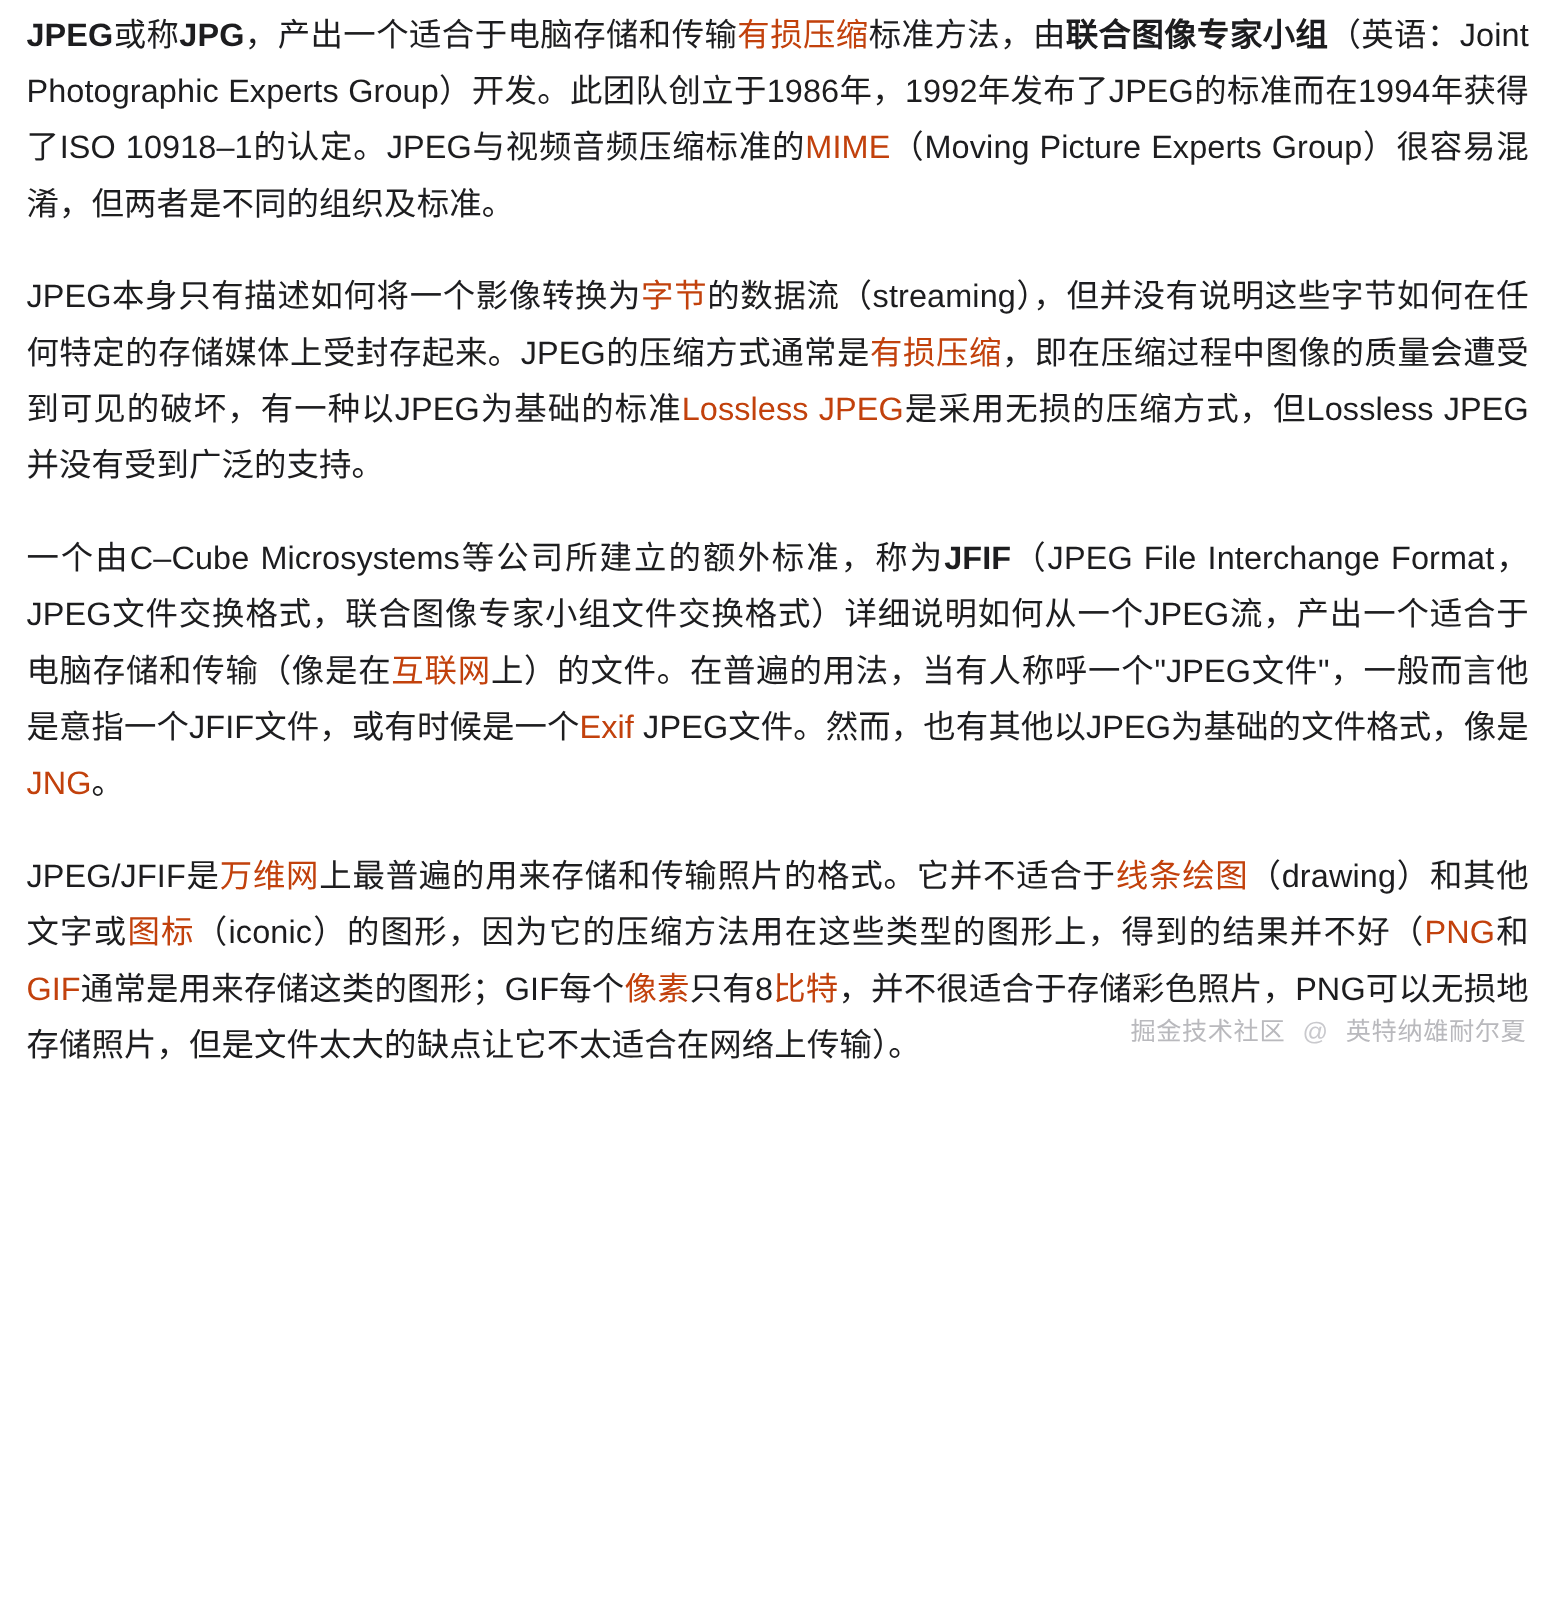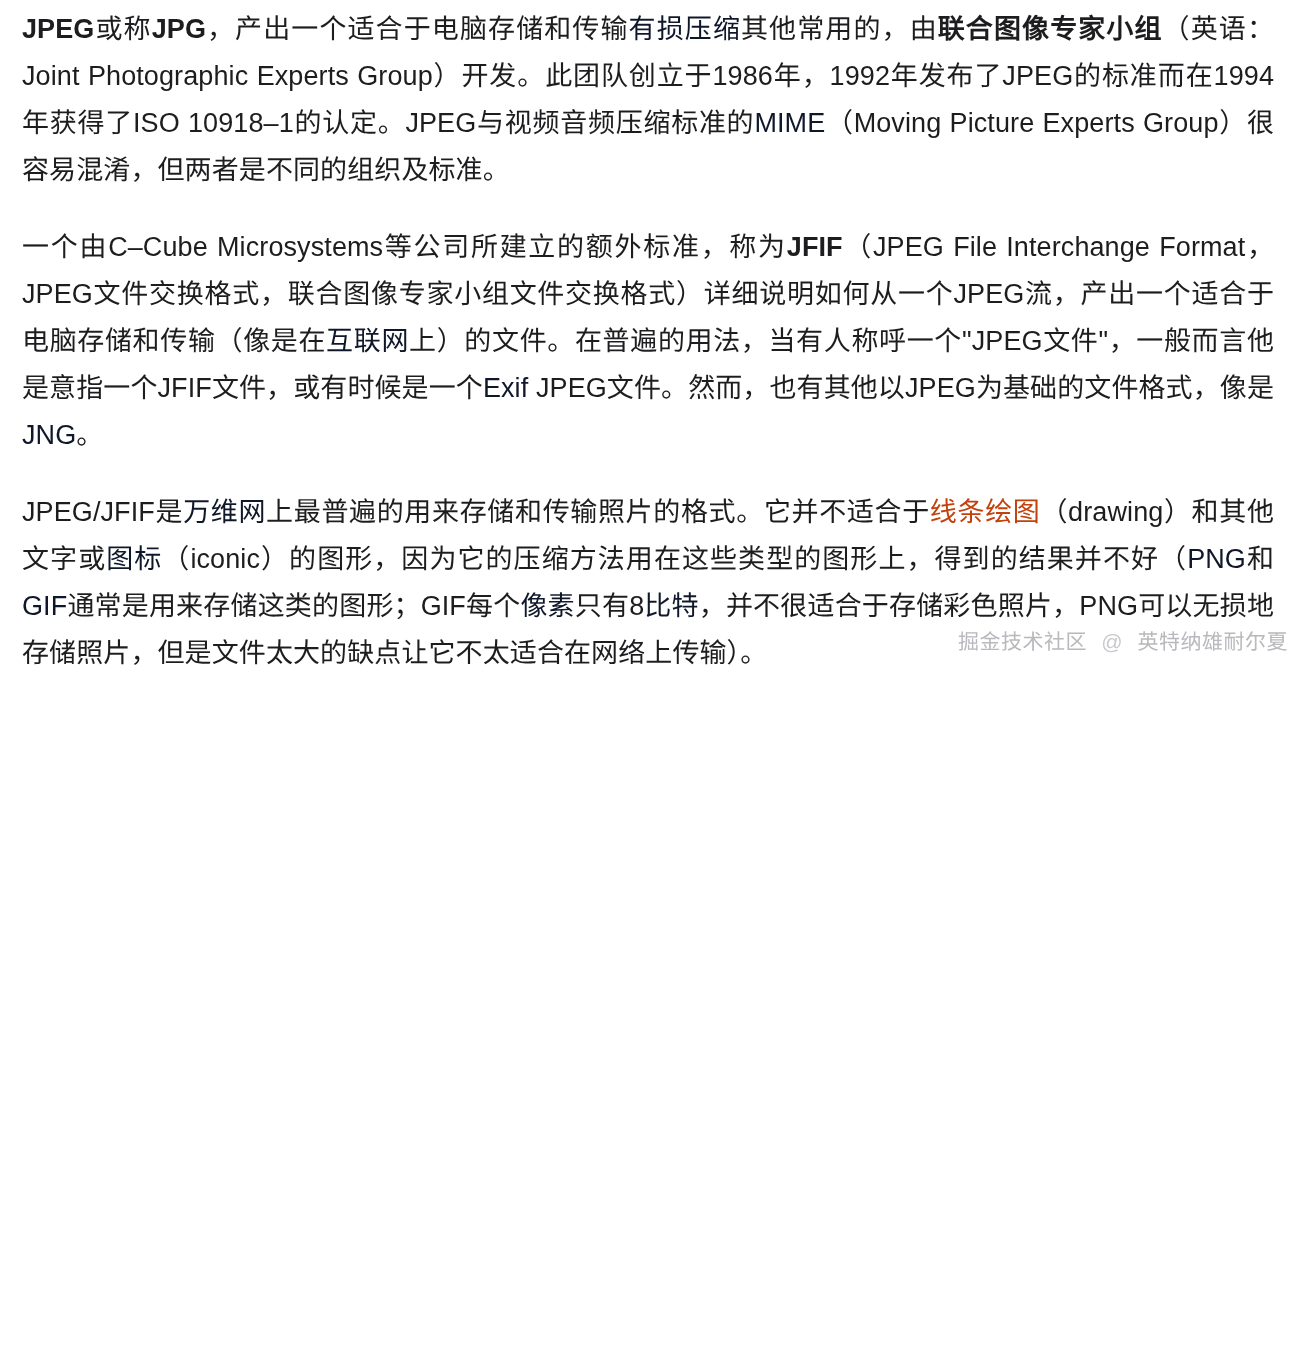--- a/index.html
+++ b/index.html
@@ -30,21 +30,21 @@
     word-break: break-word;
     color: #1d1d1f;
   }
   p.para:first-child {
     margin-top: 6px;
   }
   b, .b {
     font-weight: bold;
   }
   .lnk {
-    color: #0f172a;
+    color: #c2410c;
     text-decoration: none;
   }
   .lnk-red {
     color: #c2410c;
     text-decoration: none;
   }
   .it {
     font-style: italic;
   }
   .ext-icon {
@@ -62,40 +62,41 @@
     position: absolute;
     width: 9px;
     height: 1.6px;
     background: #4069c4;
     transform: rotate(-45deg);
     top: 4px;
     left: 1px;
   }
   .watermark {
     position: absolute;
-    right: 8px;
+    right: 24px;
     bottom: 22px;
     font-size: 21px;
     color: #b9b9bd;
     white-space: nowrap;
     pointer-events: none;
     letter-spacing: 0.5px;
   }
   .wm-sep {
     display: inline-block;
     margin: 0 8px;
     color: #c9c9cd;
   }
 </style>
 </head>
 <body>
 
 <div class="article">
   <div id="paragraphs">
-      <p class="para"><b>JPEG</b><span>或称</span><b>JPG</b><span>，产出一个适合于电脑存储和传输</span><a class="lnk" href="#">有损压缩</a><span>其他常用的，由</span><b>联合图像专家小组</b><span>（英语：Joint Photographic Experts Group）开发。此团队创立于1986年，1992年发布了JPEG的标准而在1994年获得了ISO 10918–1的认定。JPEG与视频音频压缩标准的</span><a class="lnk" href="#">MIME</a><span>（Moving Picture Experts Group）很容易混淆，但两者是不同的组织及标准。</span></p>
+      <p class="para"><b>JPEG</b><span>或称</span><b>JPG</b><span>，产出一个适合于电脑存储和传输</span><a class="lnk" href="#">有损压缩</a><span>标准方法，由</span><b>联合图像专家小组</b><span>（英语：Joint Photographic Experts Group）开发。此团队创立于1986年，1992年发布了JPEG的标准而在1994年获得了ISO 10918–1的认定。JPEG与视频音频压缩标准的</span><a class="lnk" href="#">MIME</a><span>（Moving Picture Experts Group）很容易混淆，但两者是不同的组织及标准。</span></p>
+      <p class="para"><span>JPEG本身只有描述如何将一个影像转换为</span><a class="lnk" href="#">字节</a><span>的数据流（streaming），但并没有说明这些字节如何在任何特定的存储媒体上受封存起来。JPEG的压缩方式通常是</span><a class="lnk" href="#">有损压缩</a><span>，即在压缩过程中图像的质量会遭受到可见的破坏，有一种以JPEG为基础的标准</span><a class="lnk" href="#">Lossless JPEG</a><span>是采用无损的压缩方式，但Lossless JPEG并没有受到广泛的支持。</span></p>
       <p class="para"><span>一个由C–Cube Microsystems等公司所建立的额外标准，称为</span><b>JFIF</b><span>（JPEG File Interchange Format，JPEG文件交换格式，联合图像专家小组文件交换格式）详细说明如何从一个JPEG流，产出一个适合于电脑存储和传输（像是在</span><a class="lnk" href="#">互联网</a><span>上）的文件。在普遍的用法，当有人称呼一个"JPEG文件"，一般而言他是意指一个JFIF文件，或有时候是一个</span><a class="lnk" href="#">Exif</a><span> JPEG文件。然而，也有其他以JPEG为基础的文件格式，像是</span><a class="lnk" href="#">JNG</a><span>。</span></p>
       <p class="para"><span>JPEG/JFIF是</span><a class="lnk" href="#">万维网</a><span>上最普遍的用来存储和传输照片的格式。它并不适合于</span><a class="lnk-red" href="#">线条绘图</a><span>（drawing）和其他文字或</span><a class="lnk" href="#">图标</a><span>（iconic）的图形，因为它的压缩方法用在这些类型的图形上，得到的结果并不好（</span><a class="lnk" href="#">PNG</a><span>和</span><a class="lnk" href="#">GIF</a><span>通常是用来存储这类的图形；GIF每个</span><a class="lnk" href="#">像素</a><span>只有8</span><a class="lnk" href="#">比特</a><span>，并不很适合于存储彩色照片，PNG可以无损地存储照片，但是文件太大的缺点让它不太适合在网络上传输）。</span></p>
     </div>
   <div class="watermark">
     <span>掘金技术社区</span>
     <span class="wm-sep">@</span>
     <span>英特纳雄耐尔夏</span>
   </div>
 </div>
 

